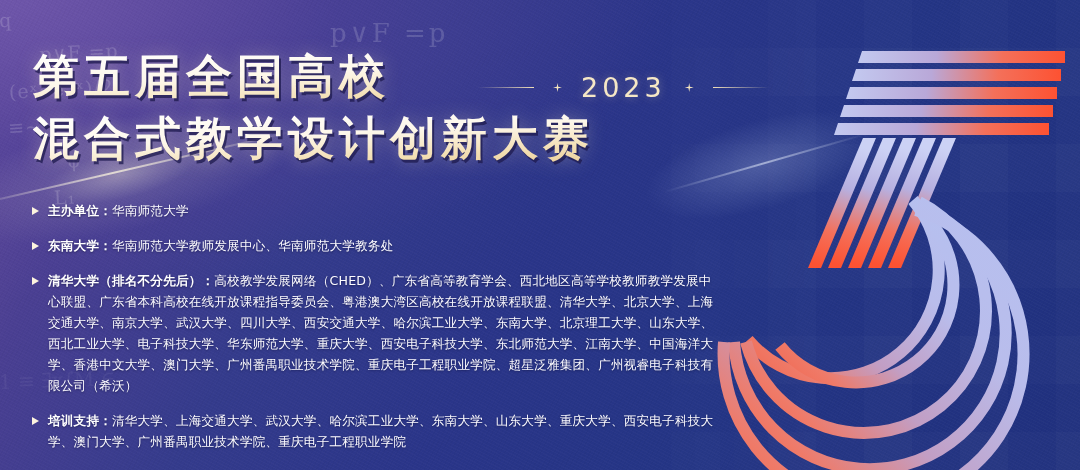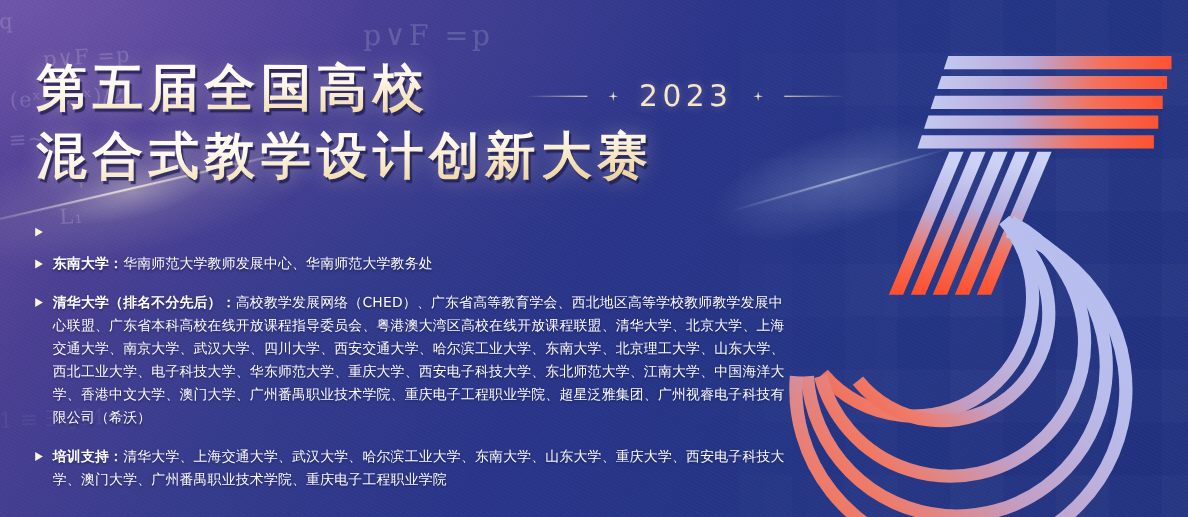--- a/index.html
+++ b/index.html
@@ -81,21 +81,21 @@
     position:absolute;left:386px;top:192px;
     font-size:49px;font-weight:300;letter-spacing:14px;
     color:rgba(255,255,255,0.085);
     -webkit-text-stroke:1px rgba(255,255,255,0.16);
     pointer-events:none;white-space:nowrap;
   }
 
   
   .title-wrap{position:absolute;left:33px;top:52px;}
   .title-line{
-    font-family:Liberation Serif, serif;
+    font-family:Liberation Mono, monospace;
     font-weight:bold;
     font-size:46px;
     letter-spacing:5px;
     line-height:56px;
     background:linear-gradient(177deg,#ffffff 0%,#fdf7ea 42%,#f3dfb4 72%,#e8ca93 100%);
     -webkit-background-clip:text;background-clip:text;
     color:transparent;-webkit-text-fill-color:transparent;
     filter:drop-shadow(2px 3px 0 rgba(30,26,78,.75)) drop-shadow(0 0 9px rgba(255,236,190,.25));
     white-space:nowrap;
   }
@@ -231,20 +231,23 @@
     <span class="yb-year">2023</span>
     <span class="yb-star"></span>
     <span class="yb-line r"></span>
   </div>
 
   <div class="info">
 
 
     <div class="row">
       <span class="bullet"></span>
+      <div class="rtext">
+        <span class="lbl">主办单位：</span><span>华南师范大学</span>
+      </div>
     </div>
 
     <div class="row">
       <span class="bullet"></span>
       <div class="rtext">
         <span class="lbl">东南大学：</span><span>华南师范大学教师发展中心、华南师范大学教务处</span>
       </div>
     </div>
 
     <div class="row">

